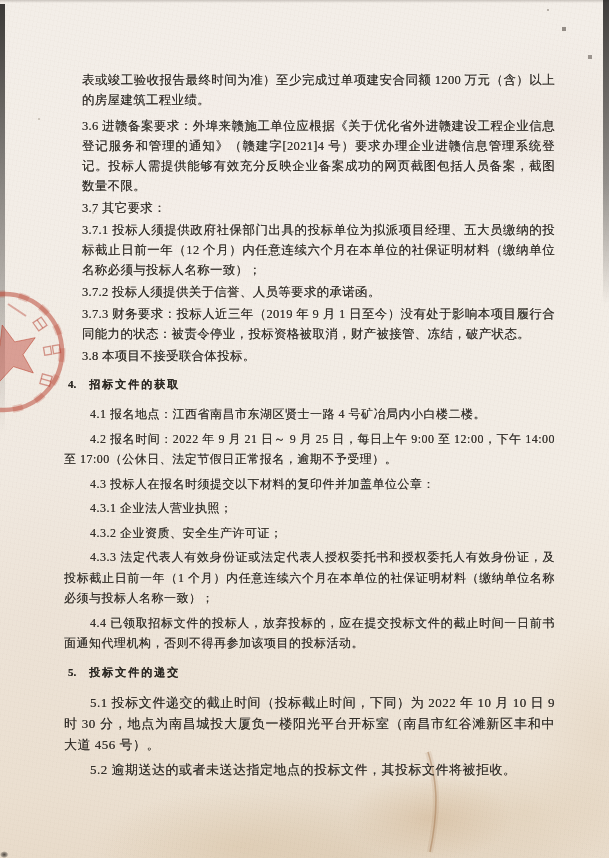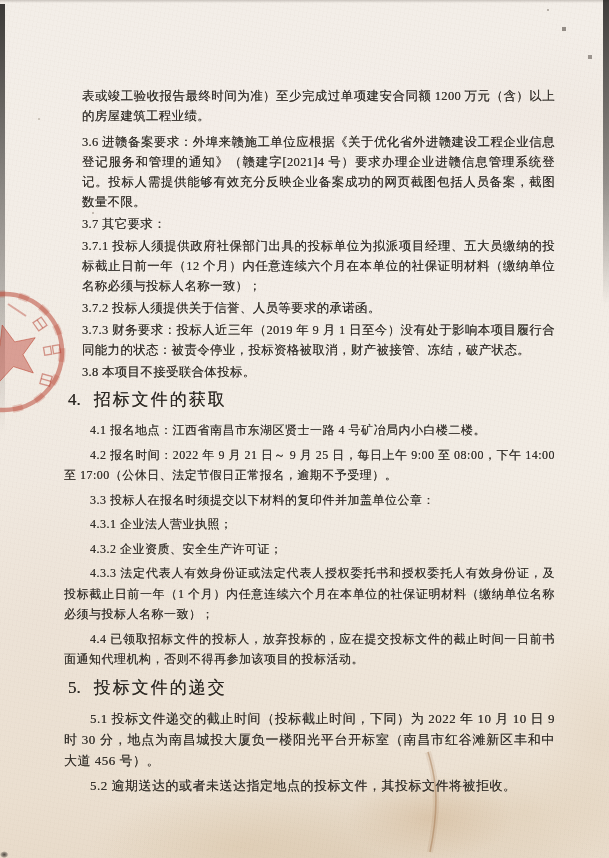--- a/index.html
+++ b/index.html
@@ -40,29 +40,29 @@
       repeating-linear-gradient(12deg, rgba(140,120,100,.022) 0 1px, transparent 1px 5px);}
   .speck{position:absolute;width:2px;height:2px;background:transparent;
     box-shadow:
       563px 28px 0 1px rgba(70,62,55,.55),
       589px 56px 0 1px rgba(70,62,55,.5),
       547px 9px 0 0 rgba(90,80,70,.4),
       92px 212px 0 0 rgba(110,95,82,.35),
       38px 118px 0 0 rgba(120,105,90,.3);}
   
   .content{
-    position:absolute;left:64px;right:54px;top:86px;
+    position:absolute;left:64px;right:54px;top:70px;
     text-align:justify;
     text-shadow:0 0 .6px rgba(52,48,43,.75);
   }
   .p3{margin:0 0 2px 18px;font-size:12.5px;letter-spacing:.3px;line-height:20px;}
   .p3.intro{margin-bottom:6px;}
   .p4{margin:0 0 4px 0;font-size:12px;letter-spacing:.5px;line-height:20.5px;text-indent:26px;}
   .p5{margin:0 0 4px 0;font-size:13px;letter-spacing:.5px;line-height:21px;text-indent:26px;}
-  .heading{margin:5px 0 7px 4px;font-size:17px;font-weight:normal;letter-spacing:2px;
+  .heading{margin:5px 0 7px 4px;font-size:11px;font-weight:bold;letter-spacing:2px;
     line-height:26px;color:#2c2823;text-align:left;text-indent:0;}
   .heading .hnum{margin-right:13px;letter-spacing:0;}
   .h5{}
   .h6{margin-top:8px;}
   
   .seal{position:absolute;left:0;top:288px;pointer-events:none;}
   .crease{position:absolute;left:400px;top:748px;pointer-events:none;}
 </style>
 </head>
 <body>
@@ -118,22 +118,22 @@
     <p class="p3">3.7.1 投标人须提供政府社保部门出具的投标单位为拟派项目经理、五大员缴纳的投标截止日前一年（12 个月）内任意连续六个月在本单位的社保证明材料（缴纳单位名称必须与投标人名称一致）；</p>
     <p class="p3">3.7.2 投标人须提供关于信誉、人员等要求的承诺函。</p>
     <p class="p3">3.7.3 财务要求：投标人近三年（2019 年 9 月 1 日至今）没有处于影响本项目履行合同能力的状态：被责令停业，投标资格被取消，财产被接管、冻结，破产状态。</p>
     <p class="p3">3.8 本项目不接受联合体投标。</p>
 
     <div class="heading">
       <span class="hnum">4.</span><span>招标文件的获取</span>
     </div>
 
     <p class="p4">4.1 报名地点：江西省南昌市东湖区贤士一路 4 号矿冶局内小白楼二楼。</p>
-    <p class="p4">4.2 报名时间：2022 年 9 月 21 日～ 9 月 25 日，每日上午 9:00 至 08:00，下午 14:00 至 17:00（公休日、法定节假日正常报名，逾期不予受理）。</p>
-    <p class="p4">3.3 投标人在报名时须提交以下材料的复印件并加盖单位公章：</p>
+    <p class="p4">4.2 报名时间：2022 年 9 月 21 日～ 9 月 25 日，每日上午 9:00 至 12:00，下午 14:00 至 17:00（公休日、法定节假日正常报名，逾期不予受理）。</p>
+    <p class="p4">4.3 投标人在报名时须提交以下材料的复印件并加盖单位公章：</p>
     <p class="p4">4.3.1 企业法人营业执照；</p>
     <p class="p4">4.3.2 企业资质、安全生产许可证；</p>
     <p class="p4">4.3.3 法定代表人有效身份证或法定代表人授权委托书和授权委托人有效身份证，及投标截止日前一年（1 个月）内任意连续六个月在本单位的社保证明材料（缴纳单位名称必须与投标人名称一致）；</p>
     <p class="p4">4.4 已领取招标文件的投标人，放弃投标的，应在提交投标文件的截止时间一日前书面通知代理机构，否则不得再参加该项目的投标活动。</p>
 
     <div class="heading h5">
       <span class="hnum">5.</span><span>投标文件的递交</span>
     </div>
 
     <p class="p5">5.1 投标文件递交的截止时间（投标截止时间，下同）为 2022 年 10 月 10 日 9 时 30 分，地点为南昌城投大厦负一楼阳光平台开标室（南昌市红谷滩新区丰和中大道 456 号）。</p>

